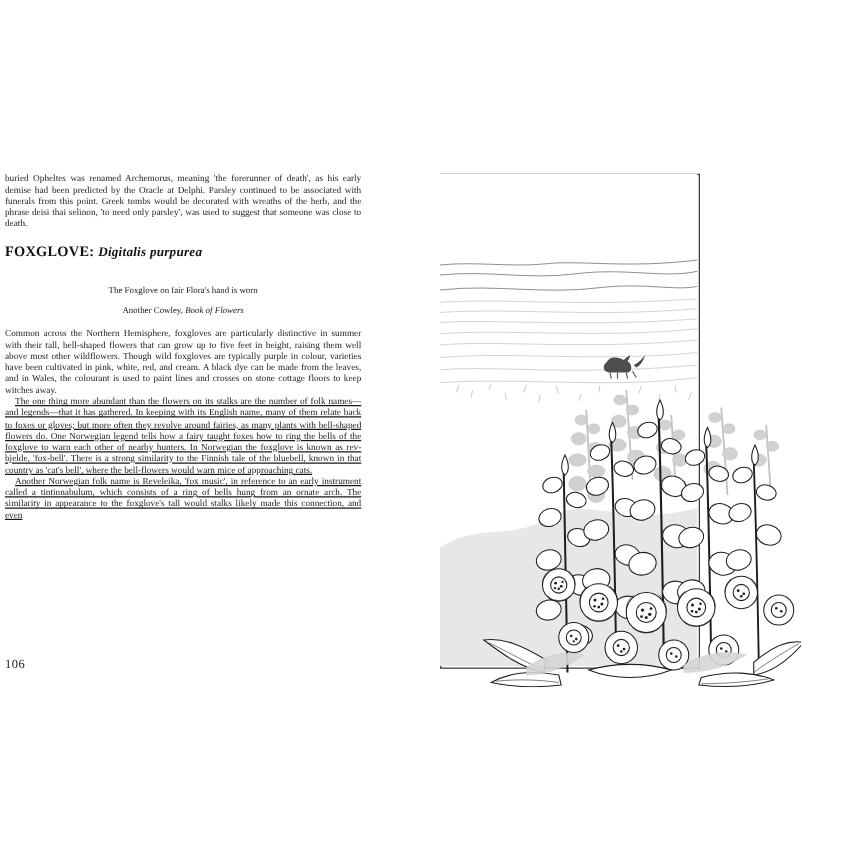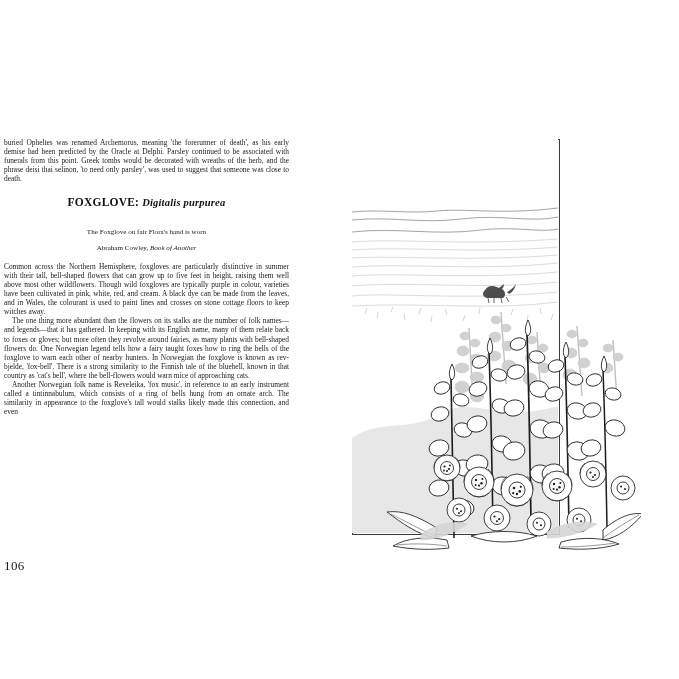--- a/index.html
+++ b/index.html
@@ -30,30 +30,29 @@
     height: 420px;
   }
   .para {
     font-family: "Liberation Serif", serif;
     font-size: 7.4px;
     line-height: 9.1px;
     text-align: justify;
     color: #1a1a1a;
     margin: 0 0 0 0;
   }
-  .para + .para { margin-top: 0px; }
+  .para + .para { margin-top: 0px; text-decoration: underline; }
   .indent { text-indent: 8px; }
 
   .heading {
     font-family: "Liberation Serif", serif;
     font-size: 11.5px;
     color: #111111;
     margin: 13px 0 7px 0;
     letter-spacing: 0.2px;
-    text-align: center;
   }
   .heading .latin {
     font-style: italic;
     font-size: 10.5px;
   }
 
   .verse {
     text-align: center;
     font-size: 7.1px;
     line-height: 9.3px;
@@ -65,22 +64,22 @@
     font-size: 7.1px;
     line-height: 9px;
     color: #1a1a1a;
     margin: 0 0 9px 0;
   }
   .verse-attr .work { font-style: italic; }
 
   .folio {
     position: absolute;
     left: 0px;
-    top: 420px;
-    font-size: 13px;
+    top: 388px;
+    font-size: 10px;
     color: #1a1a1a;
     letter-spacing: 0.4px;
   }
 
   
   .page-right {
     position: absolute;
     left: 352px;
     top: 139px;
     width: 290px;
@@ -118,22 +117,22 @@
     <h2 class="heading">
       <span>FOXGLOVE:</span>
       <span class="latin">Digitalis purpurea</span>
     </h2>
 
     <div class="verse">
       <div>The Foxglove on fair Flora's hand is worn</div>
     </div>
 
     <div class="verse-attr">
-      <span>Abraham Cowley,</span>
-      <span class="work">Book of Another</span>
+      <span>Another Cowley,</span>
+      <span class="work">Book of Flowers</span>
     </div>
 
     <p class="para">Common across the Northern Hemisphere, foxgloves are particularly distinctive in summer with their tall, bell-shaped flowers that can grow up to five feet in height, raising them well above most other wildflowers. Though wild foxgloves are typically purple in colour, varieties have been cultivated in pink, white, red, and cream. A black dye can be made from the leaves, and in Wales, the colourant is used to paint lines and crosses on stone cottage floors to keep witches away.</p>
     <p class="para indent">The one thing more abundant than the flowers on its stalks are the number of folk names—and legends—that it has gathered. In keeping with its English name, many of them relate back to foxes or gloves; but more often they revolve around fairies, as many plants with bell-shaped flowers do. One Norwegian legend tells how a fairy taught foxes how to ring the bells of the foxglove to warn each other of nearby hunters. In Norwegian the foxglove is known as rev-bjelde, 'fox-bell'. There is a strong similarity to the Finnish tale of the bluebell, known in that country as 'cat's bell', where the bell-flowers would warn mice of approaching cats.</p>
     <p class="para indent">Another Norwegian folk name is Reveleika, 'fox music', in reference to an early instrument called a tintinnabulum, which consists of a ring of bells hung from an ornate arch. The similarity in appearance to the foxglove's tall would stalks likely made this connection, and even</p>
 
     <div class="folio">106</div>
   </div>
 
   <div class="page-right">

